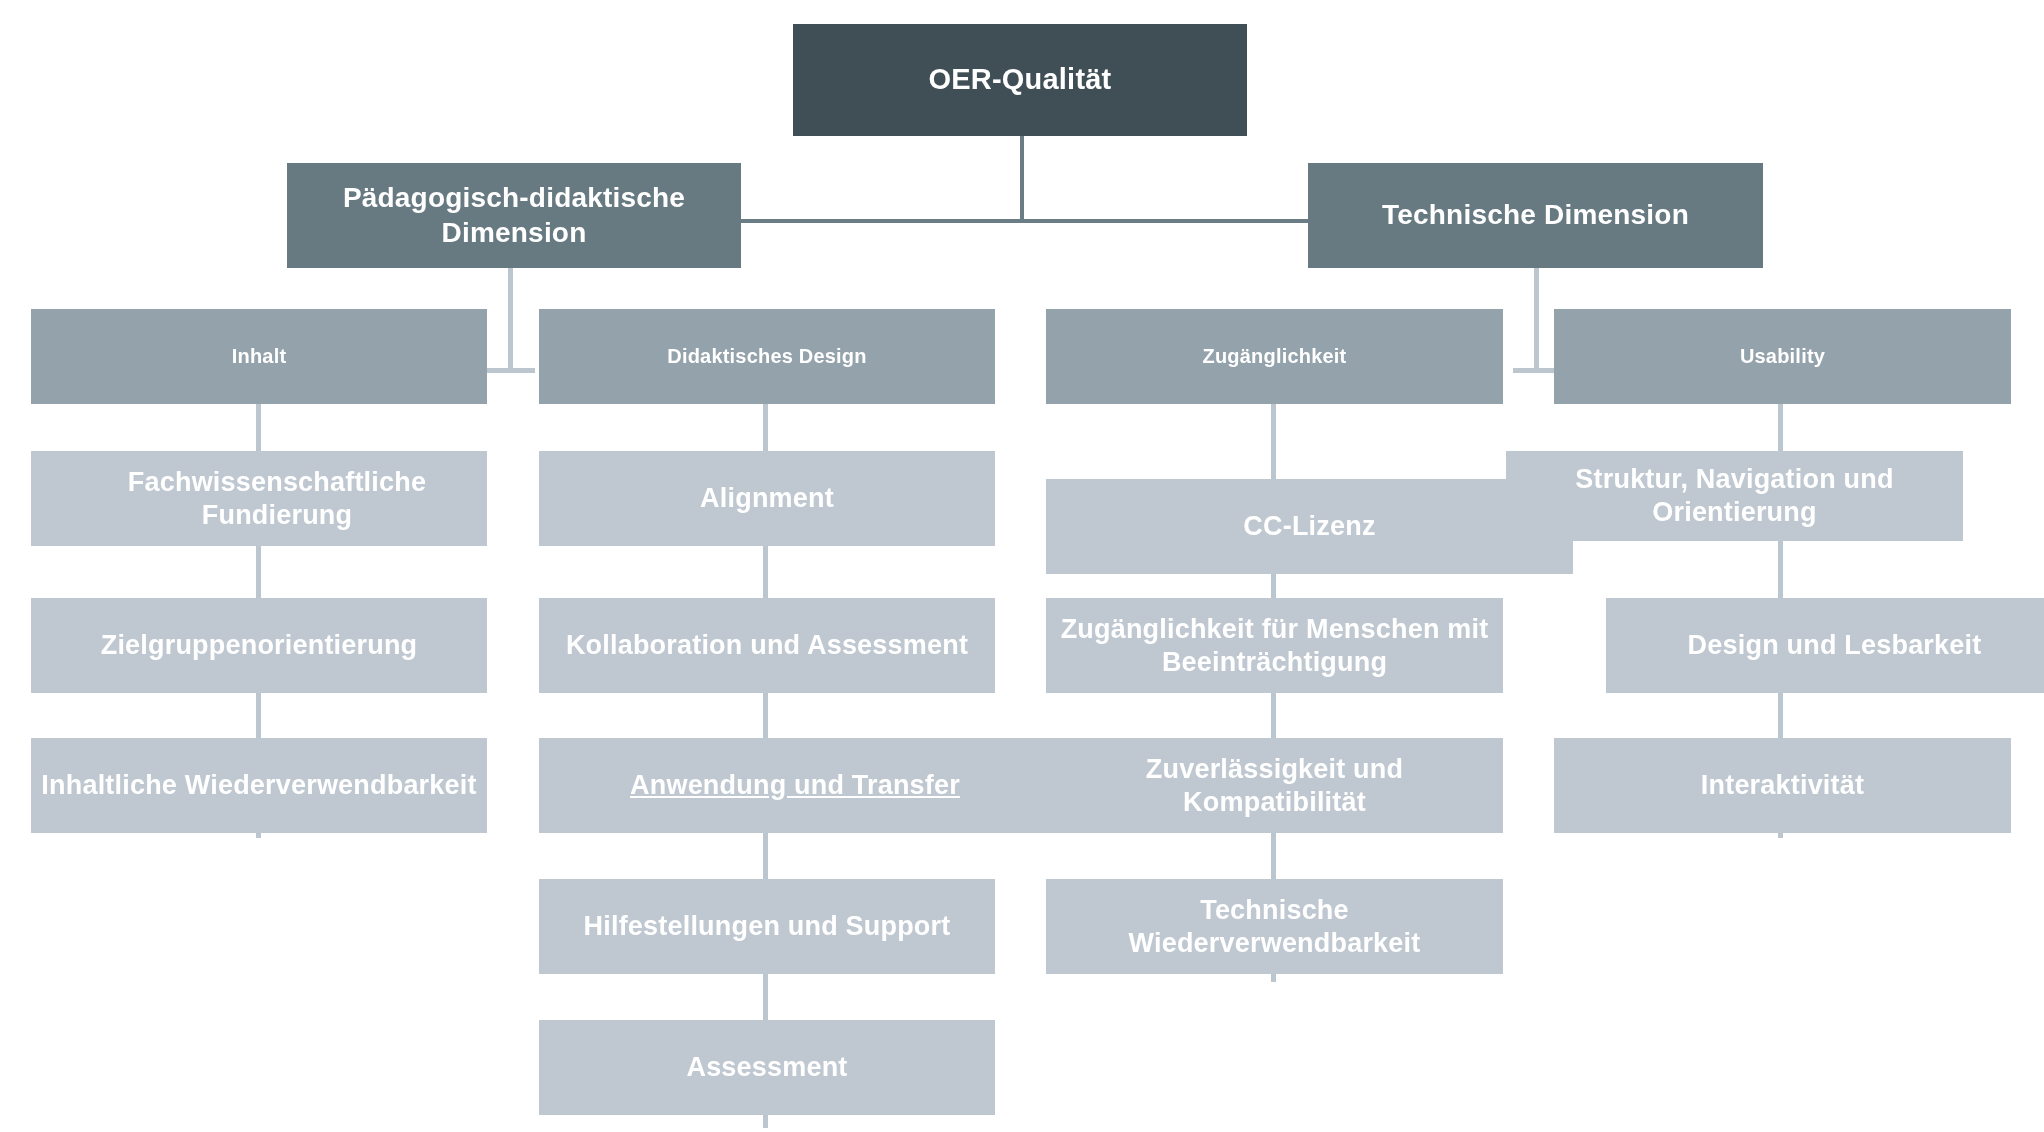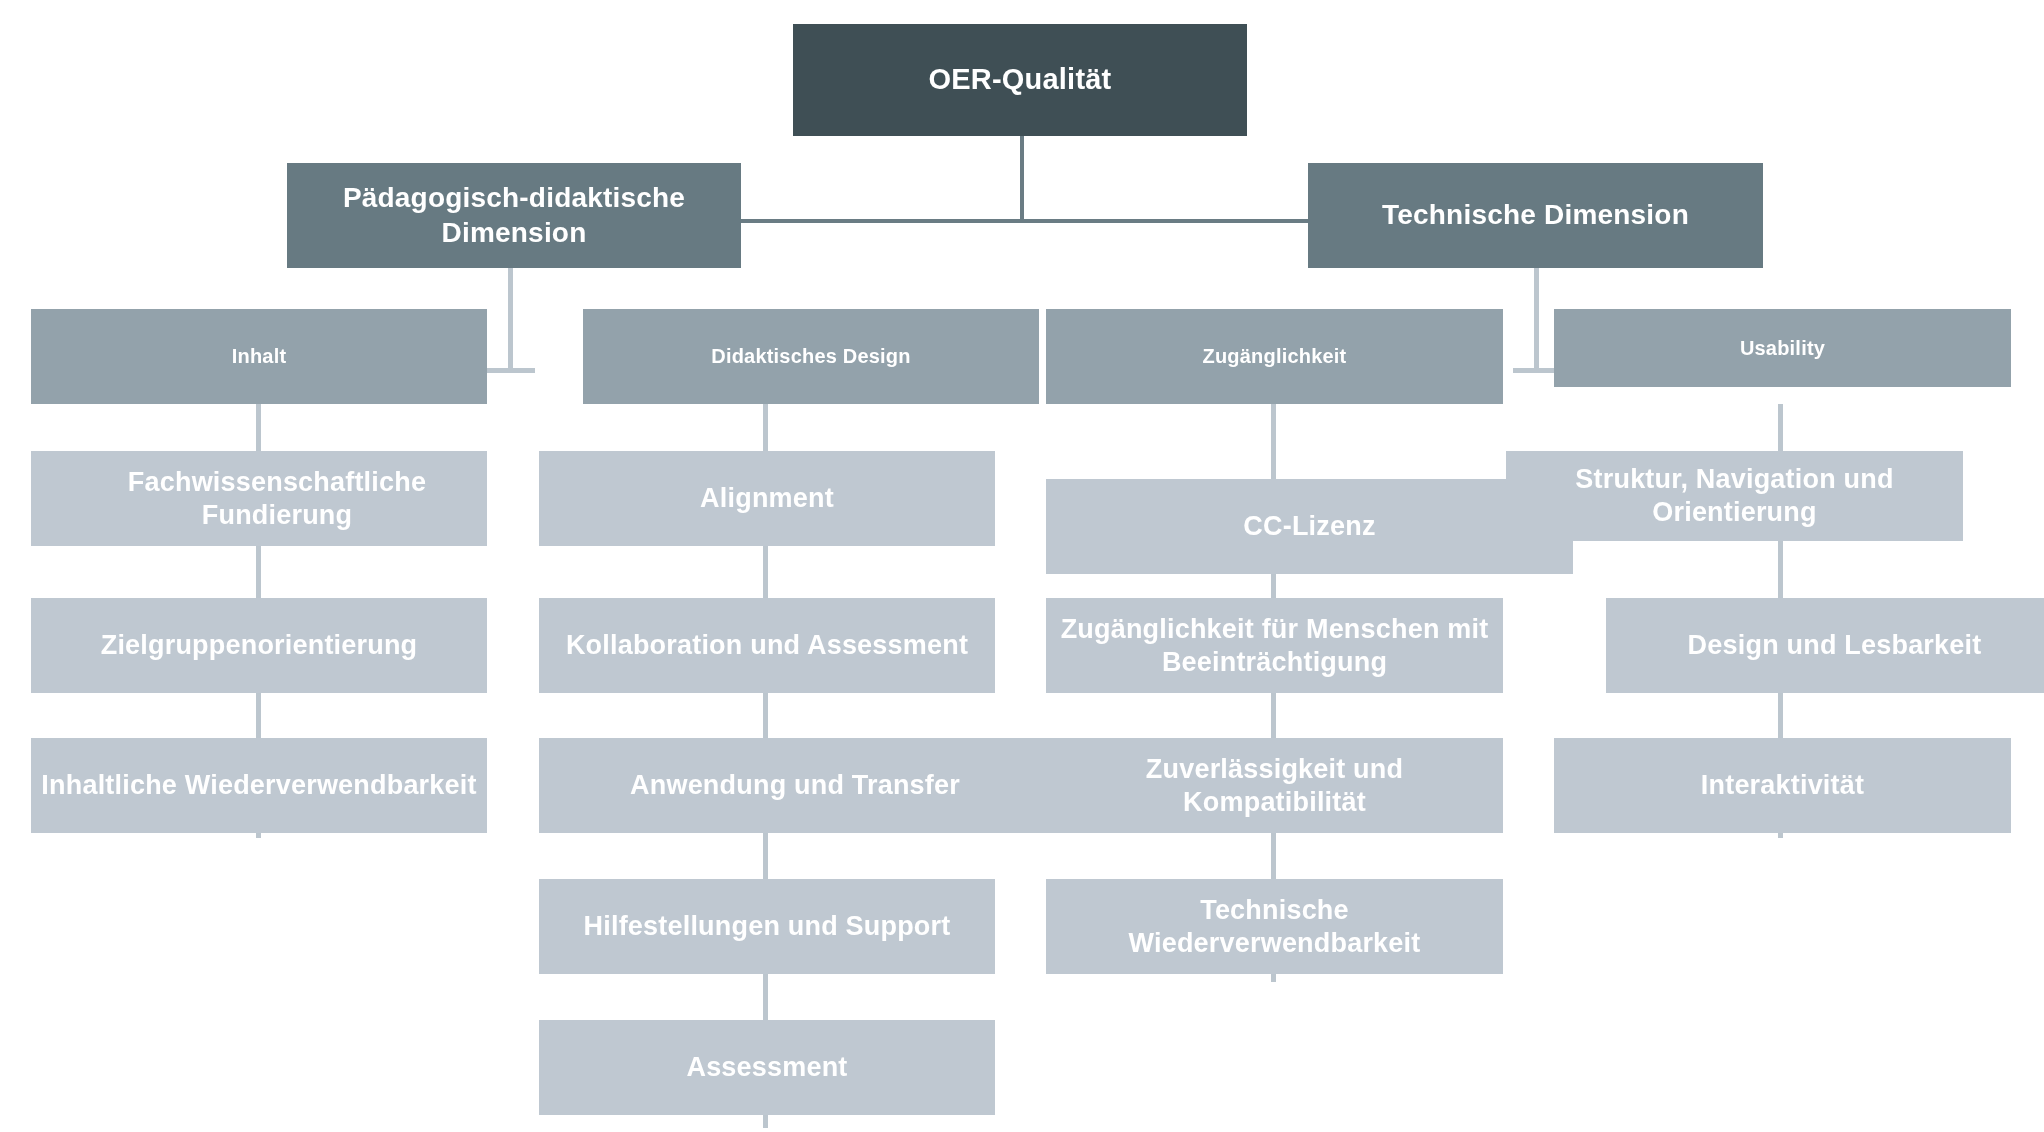--- a/index.html
+++ b/index.html
@@ -72,33 +72,33 @@
   <div class="conn" style="left:1778px; top:404px; width:5px; height:434px;"></div>
 
   <div class="node lvl-root" style="left:793px; top:24px; width:454px; height:112px;">OER-Qualität</div>
 
   <div class="node lvl-dim" style="left:287px; top:163px; width:454px; height:105px;">Pädagogisch-didaktische Dimension</div>
 
   <div class="node lvl-dim" style="left:1308px; top:163px; width:455px; height:105px;">Technische Dimension</div>
 
   <div class="node lvl-cat" style="left:31px; top:309px; width:456px; height:95px;">Inhalt</div>
 
-  <div class="node lvl-cat" style="left:539px; top:309px; width:456px; height:95px;margin-left:44px;">Didaktisches Design</div>
+  <div class="node lvl-cat" style="left:539px; top:309px; width:456px; height:95px;">Didaktisches Design</div>
 
   <div class="node lvl-cat" style="left:1046px; top:309px; width:457px; height:95px;">Zugänglichkeit</div>
 
-  <div class="node lvl-cat" style="left:1554px; top:309px; width:457px; height:78px;text-align:right;">Usability</div>
+  <div class="node lvl-cat" style="left:1554px; top:309px; width:457px; height:95px;text-align:right;">Usability</div>
 
   <div class="node lvl-leaf" style="left:31px; top:451px; width:456px; height:95px;padding-left:46px;">Fachwissenschaftliche Fundierung</div>
   <div class="node lvl-leaf" style="left:31px; top:598px; width:456px; height:95px;">Zielgruppenorientierung</div>
   <div class="node lvl-leaf" style="left:31px; top:738px; width:456px; height:95px;">Inhaltliche Wiederverwendbarkeit</div>
 
   <div class="node lvl-leaf" style="left:539px; top:451px; width:456px; height:95px;">Alignment</div>
   <div class="node lvl-leaf" style="left:539px; top:598px; width:456px; height:95px;">Kollaboration und Assessment</div>
-  <div class="node lvl-leaf" style="left:539px; top:738px; width:512px; height:95px;">Anwendung und Transfer</div>
+  <div class="node lvl-leaf" style="left:539px; top:738px; width:512px; height:95px;text-decoration:underline;">Anwendung und Transfer</div>
   <div class="node lvl-leaf" style="left:539px; top:879px; width:456px; height:95px;text-align:center;">Hilfestellungen und Support</div>
   <div class="node lvl-leaf" style="left:539px; top:1020px; width:456px; height:95px;">Assessment</div>
 
   <div class="node lvl-leaf" style="left:1046px; top:451px; width:527px; height:95px;margin-top:28px;">CC-Lizenz</div>
   <div class="node lvl-leaf" style="left:1046px; top:598px; width:457px; height:95px;">Zugänglichkeit für Menschen mit Beeinträchtigung</div>
   <div class="node lvl-leaf" style="left:1046px; top:738px; width:457px; height:95px;">Zuverlässigkeit und Kompatibilität</div>
   <div class="node lvl-leaf" style="left:1046px; top:879px; width:457px; height:95px;">Technische Wiederverwendbarkeit</div>
 
   <div class="node lvl-leaf" style="left:1506px; top:451px; width:457px; height:90px;">Struktur, Navigation und Orientierung</div>
   <div class="node lvl-leaf" style="left:1606px; top:598px; width:457px; height:95px;">Design und Lesbarkeit</div>

